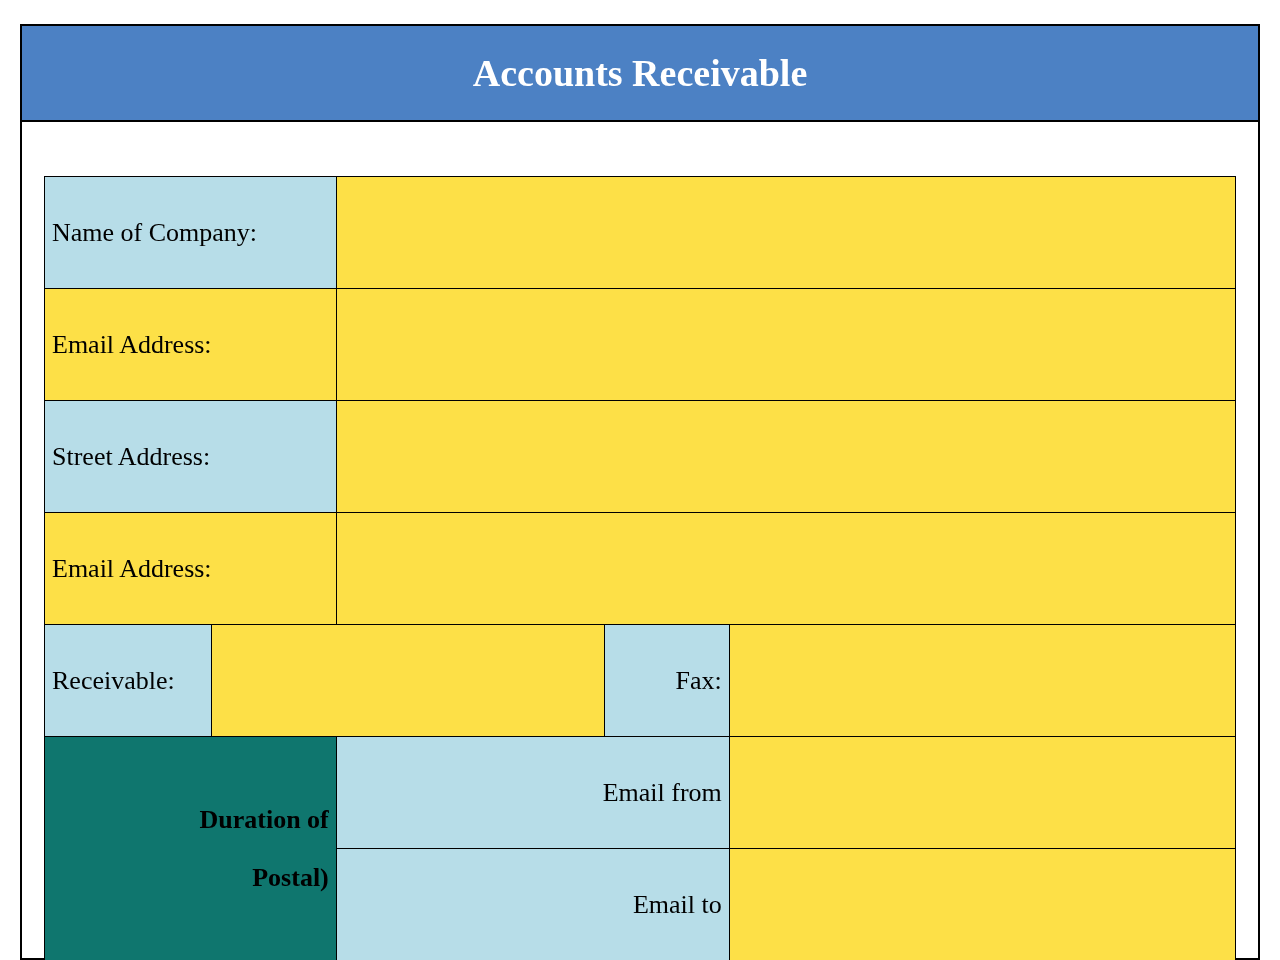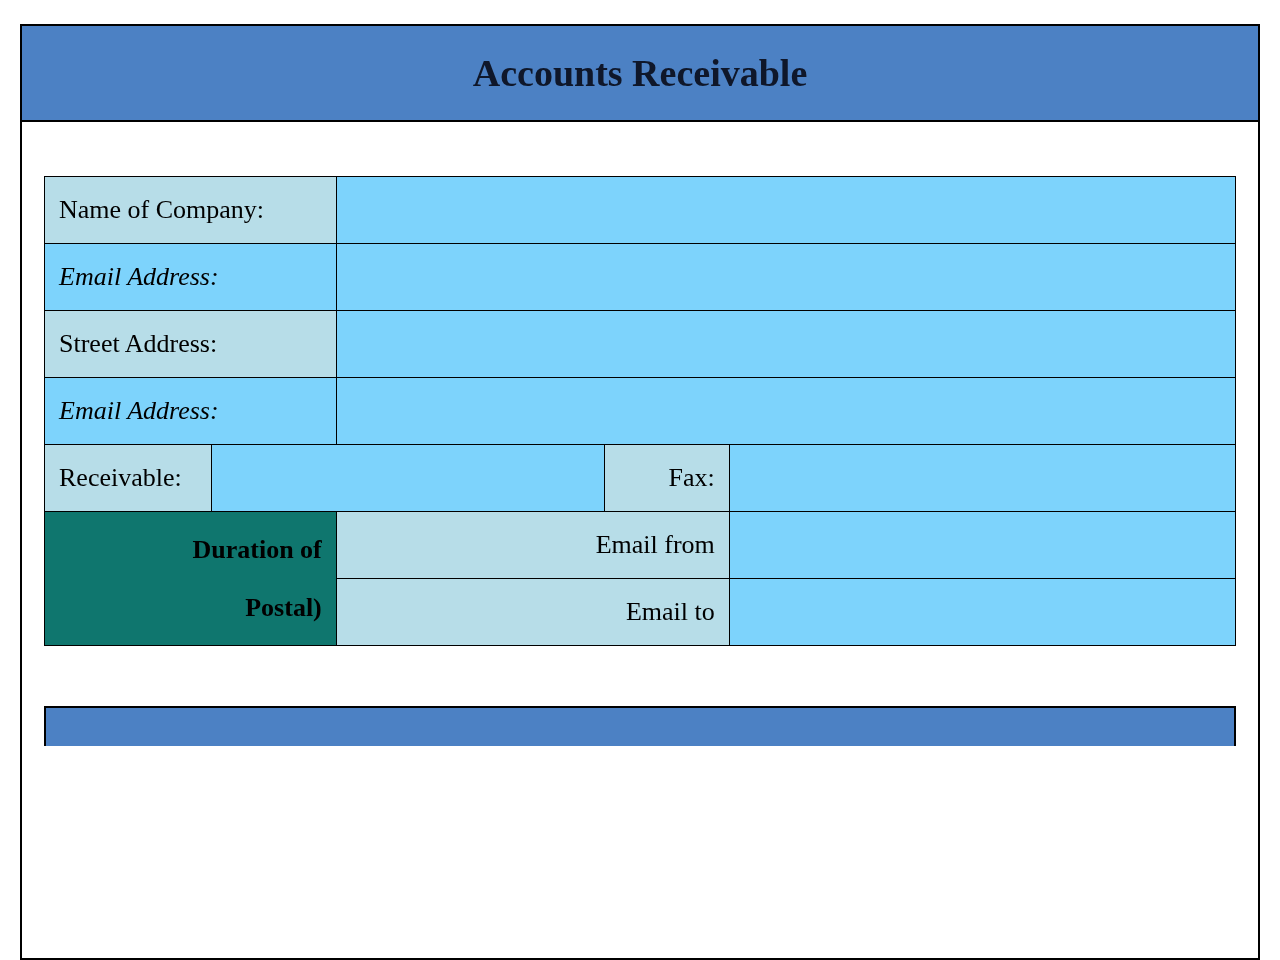--- a/index.html
+++ b/index.html
@@ -25,40 +25,40 @@
     height: 96px;
     display: flex;
     align-items: center;
     justify-content: center;
     border-bottom: 2px solid #000;
   }
   .header-bar h1 {
     margin: 0;
     font-size: 38px;
     font-weight: bold;
-    color: #0f172a;
+    color: #ffffff;
   }
   .content {
     padding: 54px 22px 0 22px;
   }
   table.form {
     width: 100%;
     border-collapse: collapse;
     table-layout: fixed;
   }
   table.form td {
     border: 1.5px solid #000;
-    height: 67px;
+    height: 112px;
     font-size: 26px;
     color: #000;
-    padding: 0 14px;
+    padding: 0 7px;
     vertical-align: middle;
   }
   .light-blue { background: #b7dde8; }
-  .white { background: #7dd3fc; font-style: italic; }
+  .white { background: #fde047; }
   .mid-blue { background: #0f766e; }
   .center { text-align: right; }
   .bold { font-weight: bold; }
   .footer-bar {
     margin: 60px 22px 0 22px;
     background: #4c81c4;
     height: 40px;
     border: 2px solid #000;
     border-bottom: none;
   }

